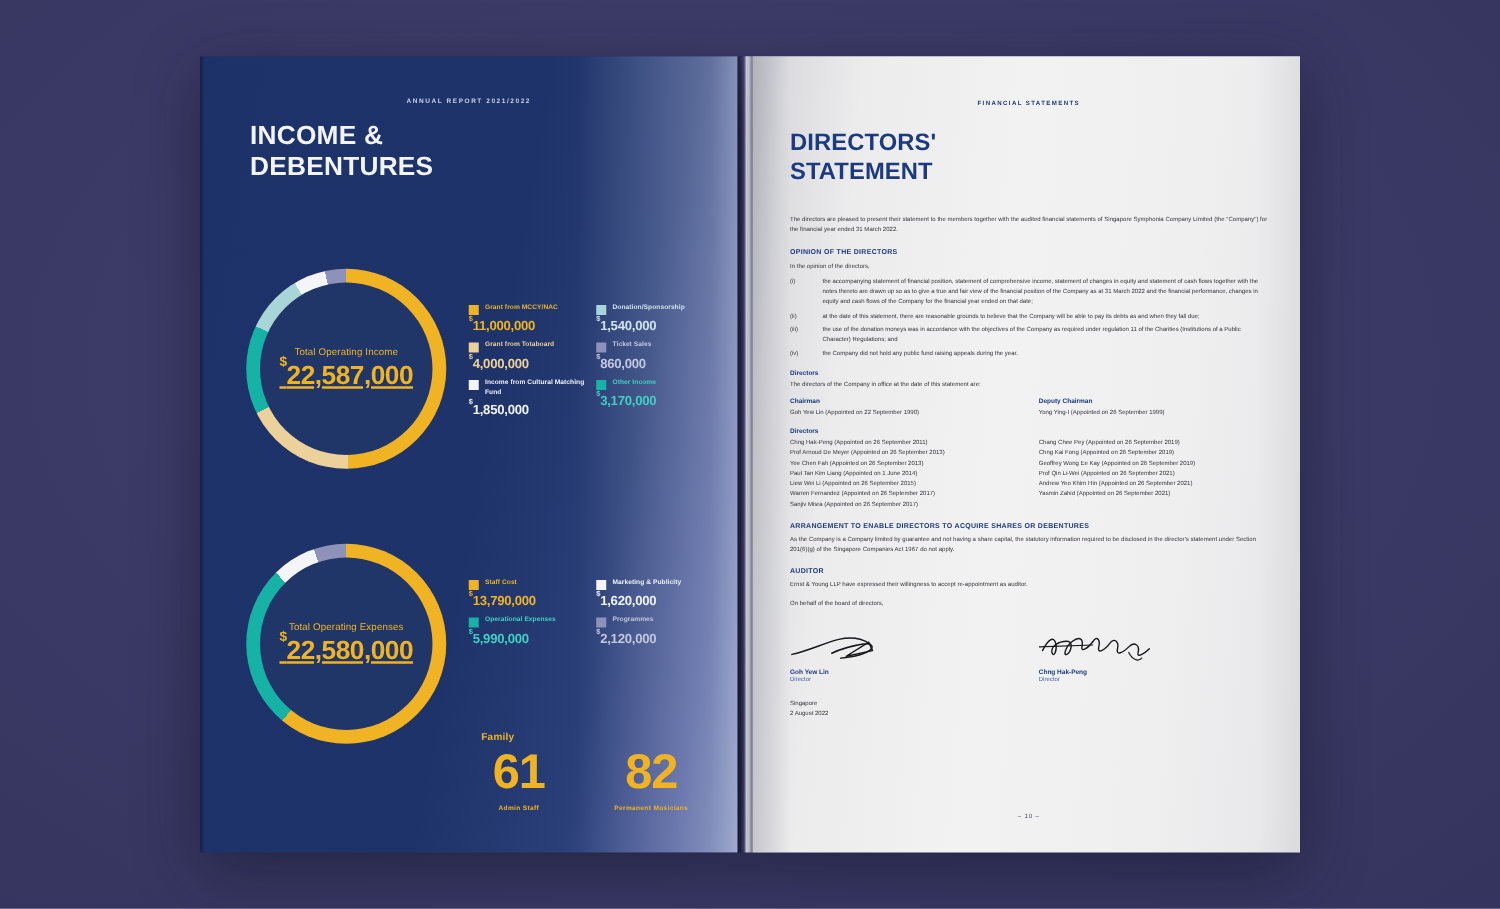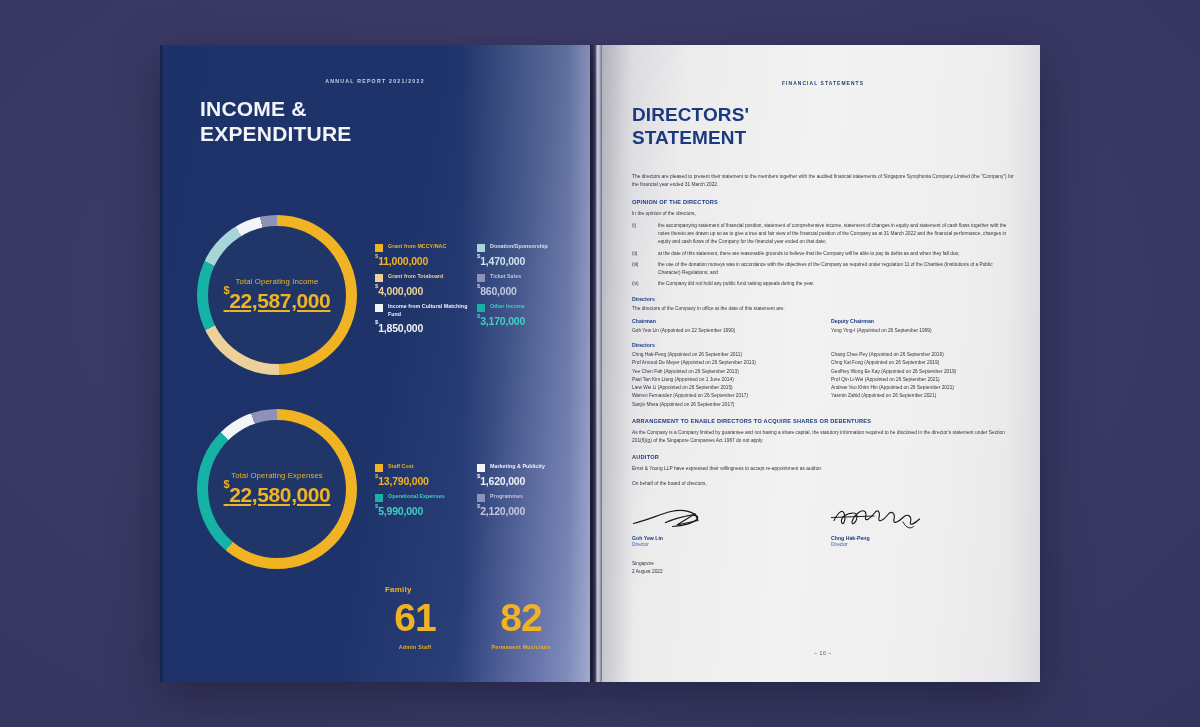--- a/index.html
+++ b/index.html
@@ -162,21 +162,21 @@
 <body>
 
 <div id="spread">
 
   <div class="page-left">
 
     <div class="lp-header">ANNUAL REPORT 2021/2022</div>
 
     <div class="lp-title">
       <div>INCOME &amp;</div>
-      <div>EXPENDITURE</div>
+      <div>DEBENTURES</div>
     </div>
 
     <div class="donut-block" style="left:37px; top:170px;">
       <div class="donut-wrap">
         <div class="ring" id="income-ring" style="background: conic-gradient(rgb(240, 179, 35) 0deg, rgb(240, 179, 35) 178.7deg, rgb(236, 210, 154) 178.7deg, rgb(236, 210, 154) 243.68deg, rgb(22, 178, 166) 243.68deg, rgb(22, 178, 166) 295.18deg, rgb(168, 213, 216) 295.18deg, rgb(168, 213, 216) 328.97deg, rgb(244, 245, 248) 328.97deg, rgb(244, 245, 248) 347.65deg, rgb(142, 146, 184) 347.65deg, rgb(142, 146, 184) 360deg);"></div>
         <div class="hole"></div>
         <div class="donut-center">
           <div class="donut-label">Total Operating Income</div>
           <div class="donut-value"><sup>$</sup><span>22,587,000</span></div>
         </div>
@@ -189,21 +189,21 @@
             <span class="swatch" style="background:#f0b323"></span>
             <span class="legend-name" style="color:#f0b323">Grant from MCCY/NAC</span>
           </div>
           <div class="legend-amt" style="color:#f0b323"><sup>$</sup><span>11,000,000</span></div>
         </div>
         <div class="legend-item">
           <div class="legend-top">
             <span class="swatch" style="background:#a8d5d8"></span>
             <span class="legend-name" style="color:#cfe3ea">Donation/Sponsorship</span>
           </div>
-          <div class="legend-amt" style="color:#cfe3ea"><sup>$</sup><span>1,470,000</span></div>
+          <div class="legend-amt" style="color:#cfe3ea"><sup>$</sup><span>1,540,000</span></div>
         </div>
         <div class="legend-item">
           <div class="legend-top">
             <span class="swatch" style="background:#ecd29a"></span>
             <span class="legend-name" style="color:#ecd29a">Grant from Totaboard</span>
           </div>
           <div class="legend-amt" style="color:#ecd29a"><sup>$</sup><span>4,000,000</span></div>
         </div>
         <div class="legend-item">
           <div class="legend-top">
@@ -221,21 +221,21 @@
         </div>
         <div class="legend-item">
           <div class="legend-top">
             <span class="swatch" style="background:#16b2a6"></span>
             <span class="legend-name" style="color:#3fd0c2">Other Income</span>
           </div>
           <div class="legend-amt" style="color:#3fd0c2"><sup>$</sup><span>3,170,000</span></div>
         </div>
       </div>
 
-    <div class="donut-block" style="left:37px; top:364px;">
+    <div class="donut-block" style="left:37px; top:390px;">
       <div class="donut-wrap">
         <div class="ring" id="expense-ring" style="background: conic-gradient(rgb(240, 179, 35) 0deg, rgb(240, 179, 35) 219.76deg, rgb(22, 178, 166) 219.76deg, rgb(22, 178, 166) 315.22deg, rgb(244, 245, 248) 315.22deg, rgb(244, 245, 248) 341.04deg, rgb(142, 146, 184) 341.04deg, rgb(142, 146, 184) 360deg);"></div>
         <div class="hole"></div>
         <div class="donut-center">
           <div class="donut-label">Total Operating Expenses</div>
           <div class="donut-value"><sup>$</sup><span>22,580,000</span></div>
         </div>
       </div>
     </div>
 

